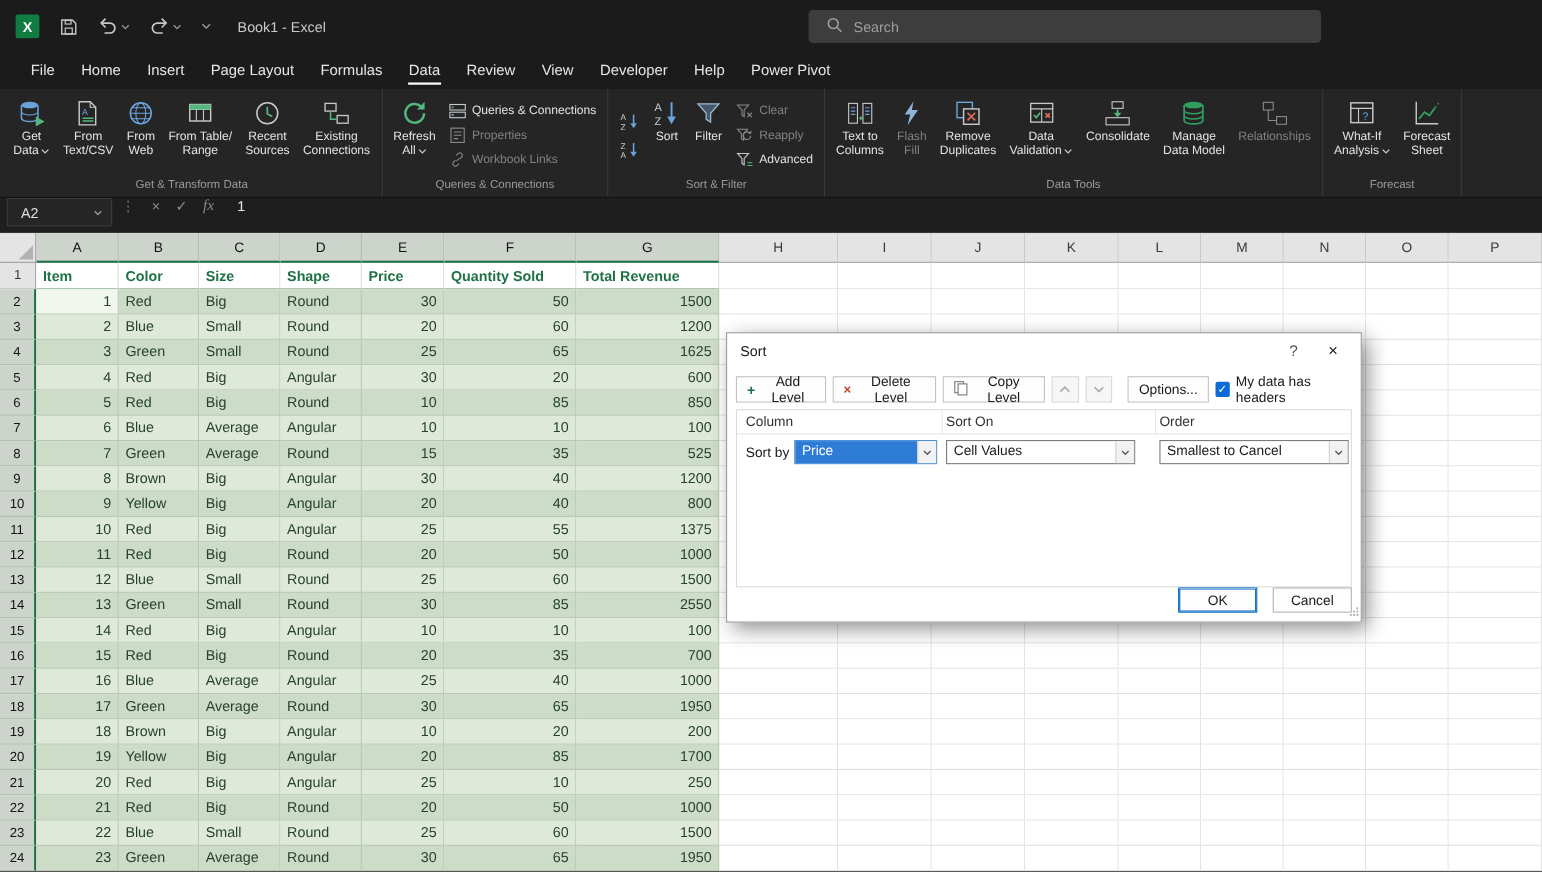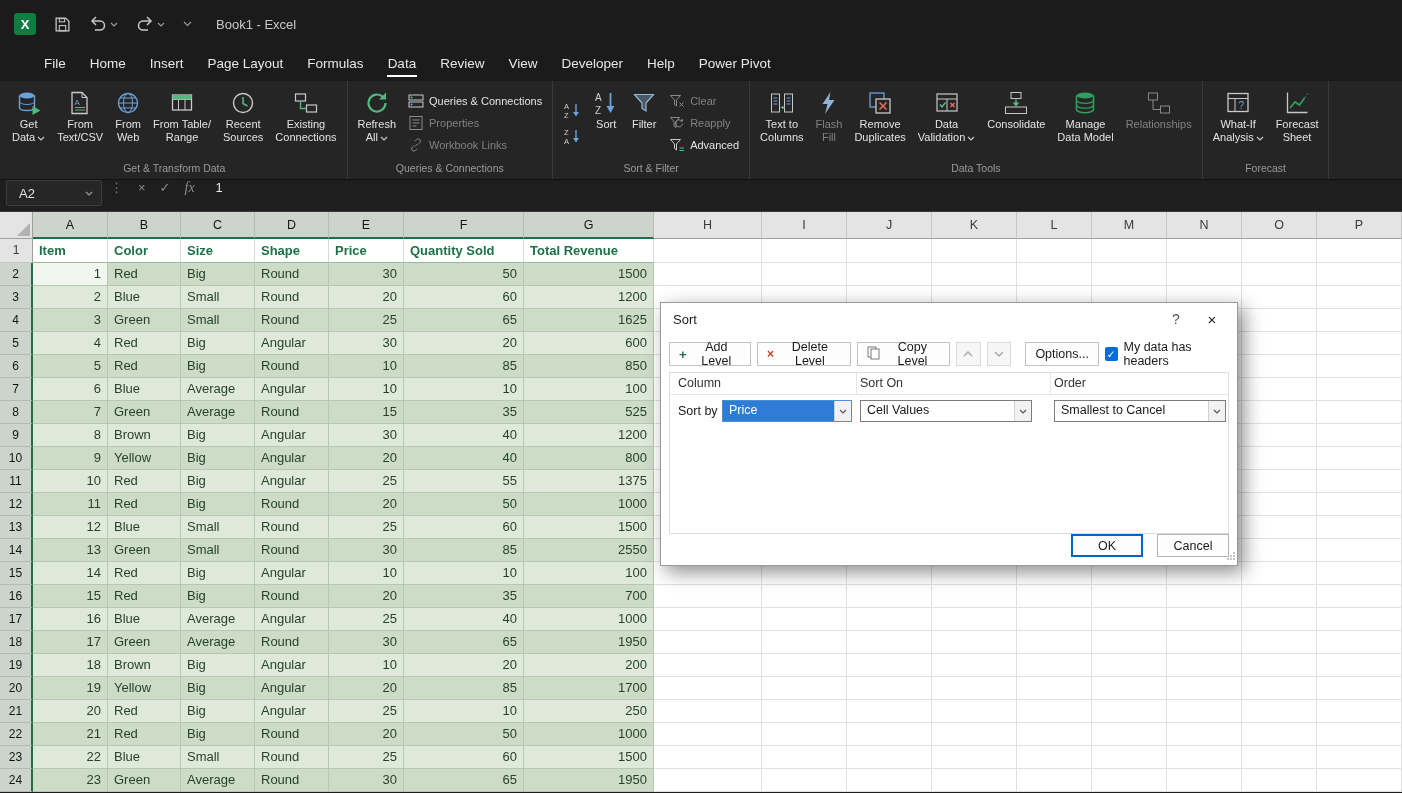--- a/index.html
+++ b/index.html
@@ -10,21 +10,21 @@
 
   
   .titlebar{height:48px;background:#1b1b1b;display:flex;align-items:center;position:relative;color:#cfcfcf}
   .qat{display:flex;align-items:center;gap:18px;padding-left:14px}
   .qbtn{display:inline-flex;align-items:center;gap:3px}
   .doc-title{margin-left:24px;font-size:13px;color:#c9c9c9}
   .searchbox{position:absolute;left:735px;top:9px;width:466px;height:30px;background:#3d3d3d;
     border-radius:4px;display:flex;align-items:center;gap:10px;padding-left:16px;color:#9e9e9e;font-size:13px}
 
   
-  .menubar{height:33px;background:#1b1b1b;display:flex;align-items:stretch;padding-left:32px}
+  .menubar{height:33px;background:#1b1b1b;display:flex;align-items:stretch;padding-left:16px}
   .tab{color:#e6e6e6;font-size:13.5px;padding:8px 12px 0;position:relative}
   .tab.active::after{content:"";position:absolute;left:11px;right:11px;bottom:4px;height:2px;background:#fff}
 
   
   .ribbon{height:99px;background:#252525;display:flex;border-bottom:1px solid #121212;padding:0 2px}
   .rgroup{display:flex;flex-direction:column;border-right:1px solid #3a3a3a;padding:3px 5px 0}
   .ritems{flex:1;display:flex;align-items:stretch;gap:2px}
   .glabel{height:18px;text-align:center;color:#9a9a9a;font-size:10.5px;line-height:15px;white-space:nowrap}
   .rbtn{display:flex;flex-direction:column;align-items:center;justify-content:flex-start;
     padding:3px 5px 0;color:#e3e3e3;font-size:11px;text-align:center;line-height:13px;border-radius:3px;white-space:nowrap}
@@ -139,20 +139,27 @@
             <path d="M1 1l3 3 3-3" fill="none" stroke="#9a9a9a" stroke-width="1.2"></path>
           </svg>
         </span>
       <span class="qbtn">
           <svg width="9" height="6" viewBox="0 0 9 6">
             <path d="M1 1l3.5 3.5L8 1" fill="none" stroke="#9a9a9a" stroke-width="1.2"></path>
           </svg>
         </span>
     </div>
     <span class="doc-title">Book1 - Excel</span>
+    <div class="searchbox">
+      <span><svg width="15" height="15" viewBox="0 0 15 15">
+            <circle cx="6.5" cy="6.5" r="4.5" fill="none" stroke="#9e9e9e" stroke-width="1.4"></circle>
+            <path d="M10 10l4 4" stroke="#9e9e9e" stroke-width="1.4"></path>
+          </svg></span>
+      <span>Search</span>
+    </div>
   </div>
 
   <div class="menubar">
       <div class="tab">File</div>
       <div class="tab">Home</div>
       <div class="tab">Insert</div>
       <div class="tab">Page Layout</div>
       <div class="tab">Formulas</div>
       <div class="tab active">Data</div>
       <div class="tab">Review</div>

